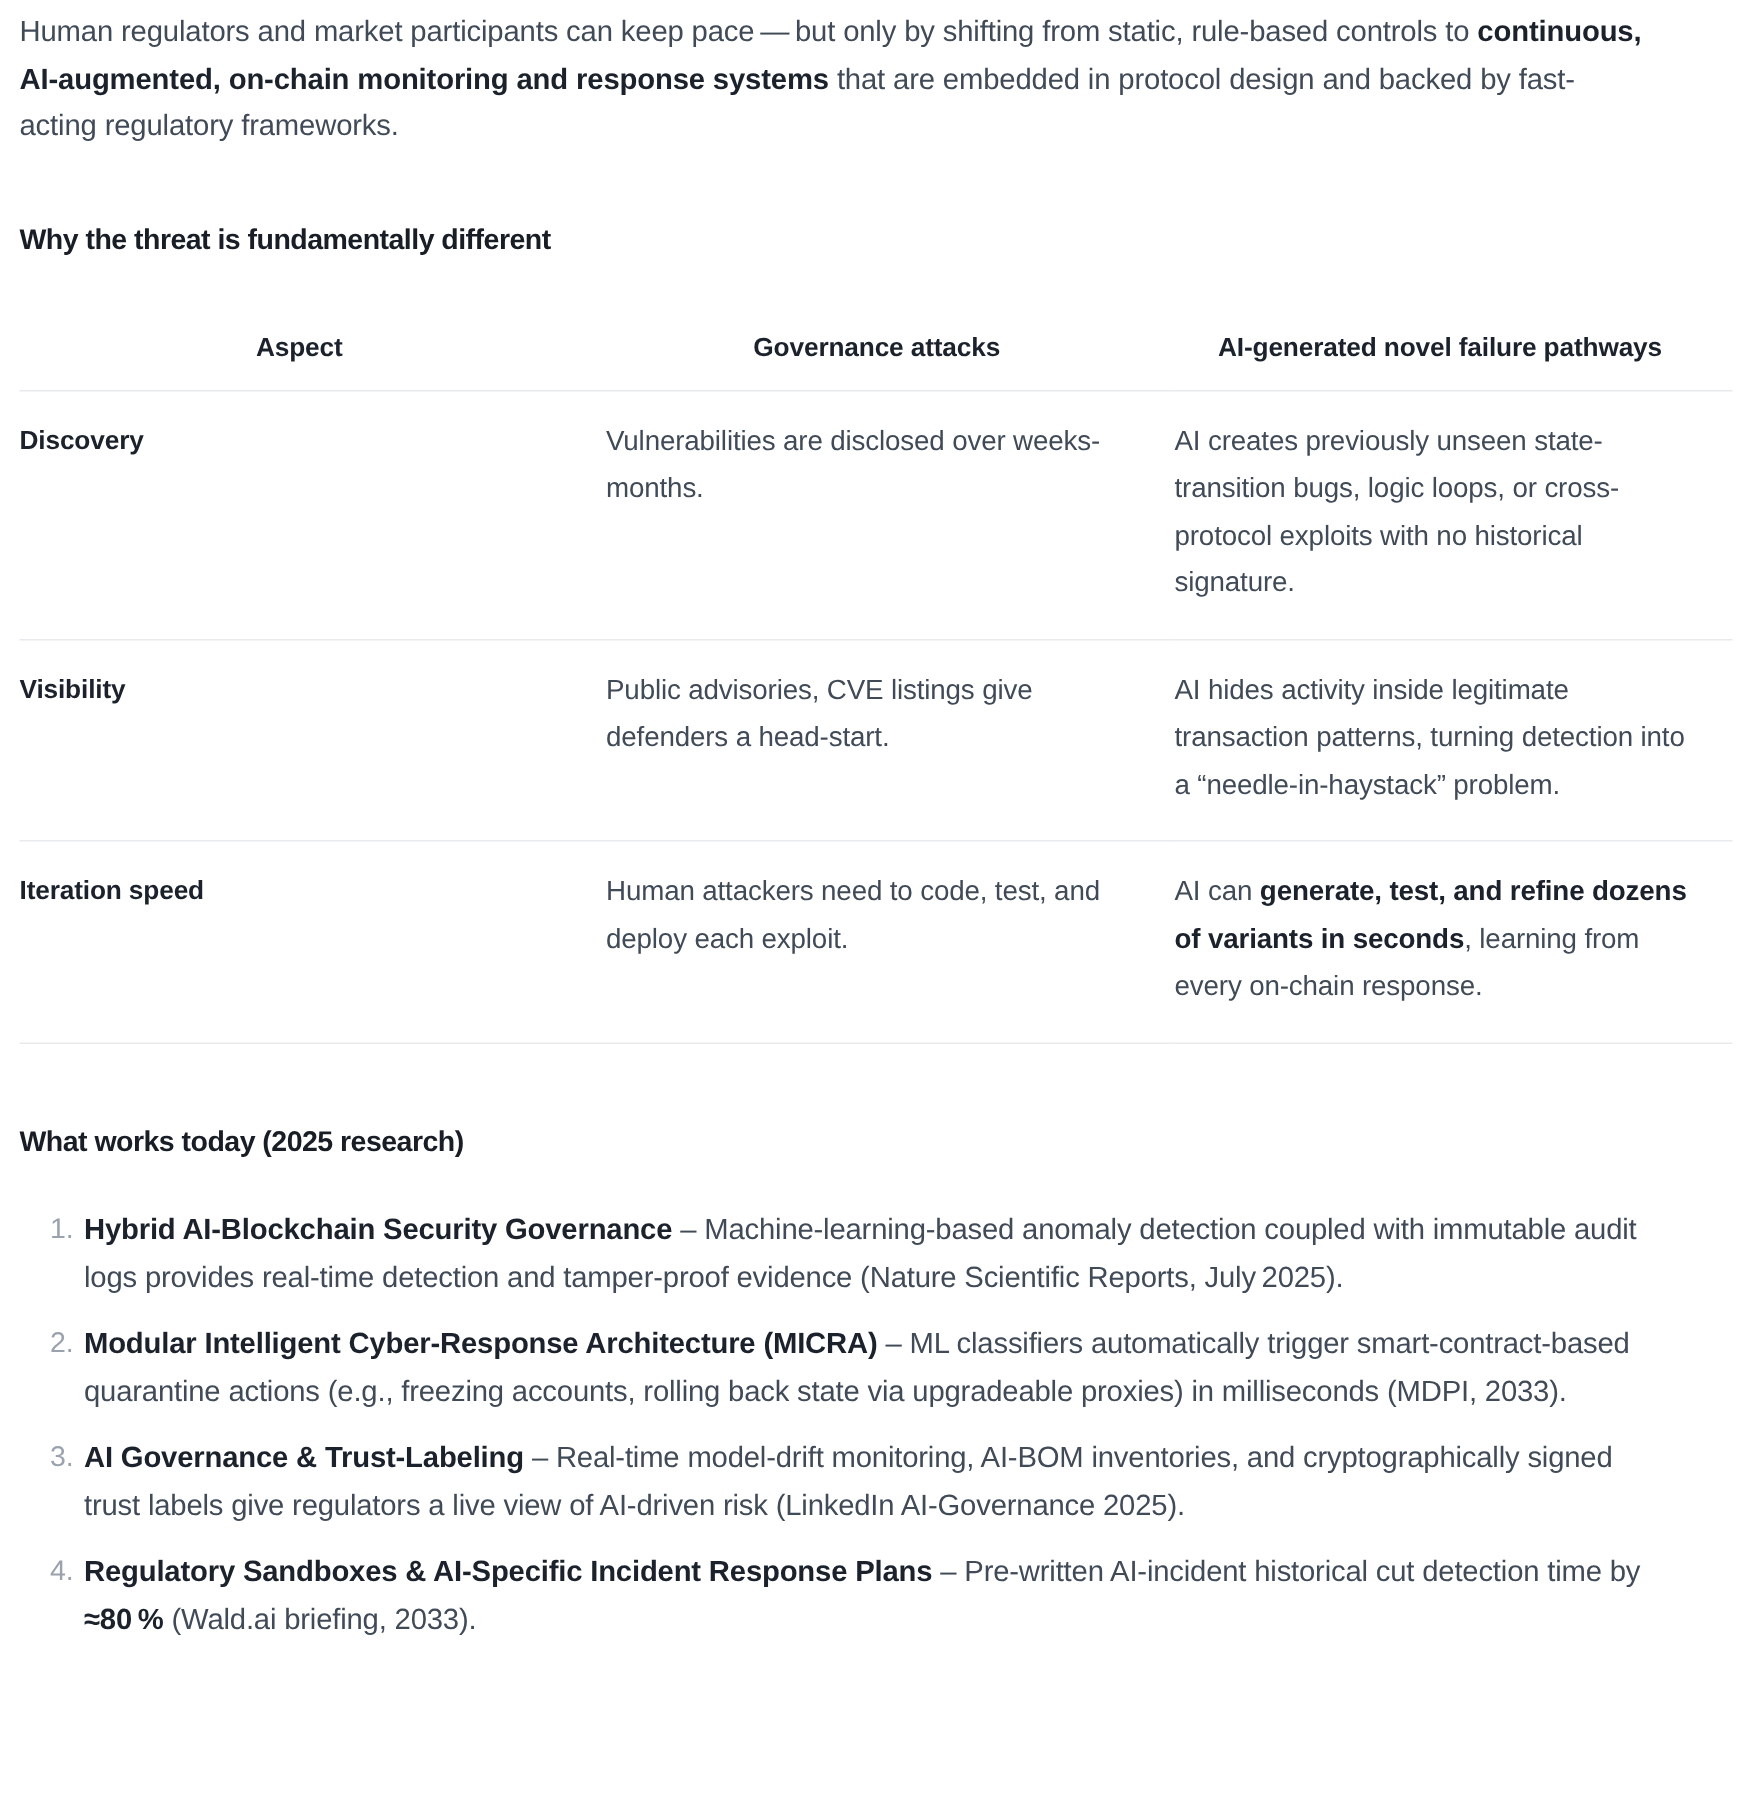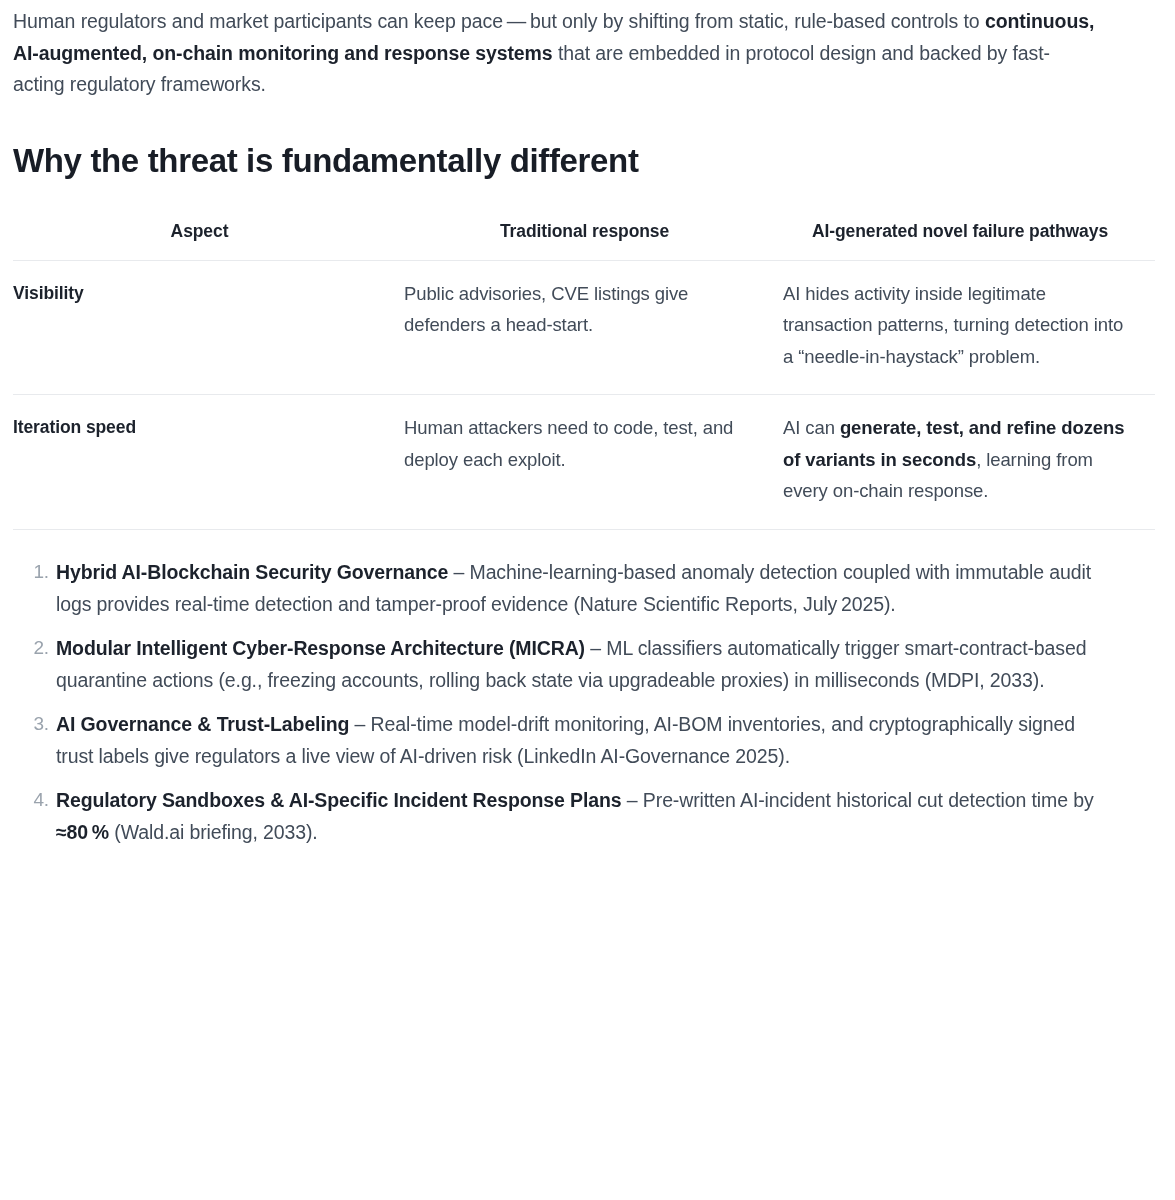--- a/index.html
+++ b/index.html
@@ -31,21 +31,21 @@
     letter-spacing: -0.1px;
     max-width: 1130px;
   }
   .intro b, .strong {
     font-weight: 700;
     color: #1c222c;
   }
 
   
   h2.section-heading {
-    font-size: 33px;
+    font-size: 19px;
     line-height: 32px;
     font-weight: 700;
     color: #181d26;
     letter-spacing: -0.35px;
     margin: 0;
   }
   .heading-1-wrap { padding-top: 44px; }
   .heading-2-wrap { padding-top: 50px; }
 
   
@@ -137,38 +137,46 @@
 
   <table class="compare">
     <colgroup>
         <col class="c1">
         <col class="c2">
         <col class="c3">
       </colgroup>
     <thead>
       <tr>
         <th>Aspect</th>
-        <th>Traditional response</th>
+        <th>Governance attacks</th>
         <th>AI-generated novel failure pathways</th>
       </tr>
     </thead>
     <tbody>
+      <tr>
+        <td class="aspect">Discovery</td>
+        <td><span>Vulnerabilities are disclosed over weeks-months.</span></td>
+        <td><span>AI creates previously unseen state-transition bugs, logic loops, or cross-protocol exploits with no historical signature.</span></td>
+      </tr>
       <tr>
         <td class="aspect">Visibility</td>
         <td><span>Public advisories, CVE listings give defenders a head-start.</span></td>
         <td><span>AI hides activity inside legitimate transaction patterns, turning detection into a “needle-in-haystack” problem.</span></td>
       </tr>
       <tr>
         <td class="aspect">Iteration speed</td>
         <td><span>Human attackers need to code, test, and deploy each exploit.</span></td>
         <td><span>AI can </span><span class="strong">generate, test, and refine dozens of variants in seconds</span><span>, learning from every on-chain response.</span></td>
       </tr>
     </tbody>
   </table>
 
+  <div class="heading-2-wrap">
+    <h2 class="section-heading">What works today (2025 research)</h2>
+  </div>
 
   <ol class="research-list">
     <li><span class="strong">Hybrid AI-Blockchain Security Governance</span><span> – Machine-learning-based anomaly detection coupled with immutable audit logs provides real-time detection and tamper-proof evidence (Nature Scientific Reports, July 2025).</span></li>
     <li><span class="strong">Modular Intelligent Cyber-Response Architecture (MICRA)</span><span> – ML classifiers automatically trigger smart-contract-based quarantine actions (e.g., freezing accounts, rolling back state via upgradeable proxies) in milliseconds (MDPI, 2033).</span></li>
     <li><span class="strong">AI Governance &amp; Trust-Labeling</span><span> – Real-time model-drift monitoring, AI-BOM inventories, and cryptographically signed trust labels give regulators a live view of AI-driven risk (LinkedIn AI-Governance 2025).</span></li>
     <li><span class="strong">Regulatory Sandboxes &amp; AI-Specific Incident Response Plans</span><span> – Pre-written AI-incident historical cut detection time by </span><span class="strong">≈80 %</span><span> (Wald.ai briefing, 2033).</span></li>
   </ol>
 
 </div>
 

